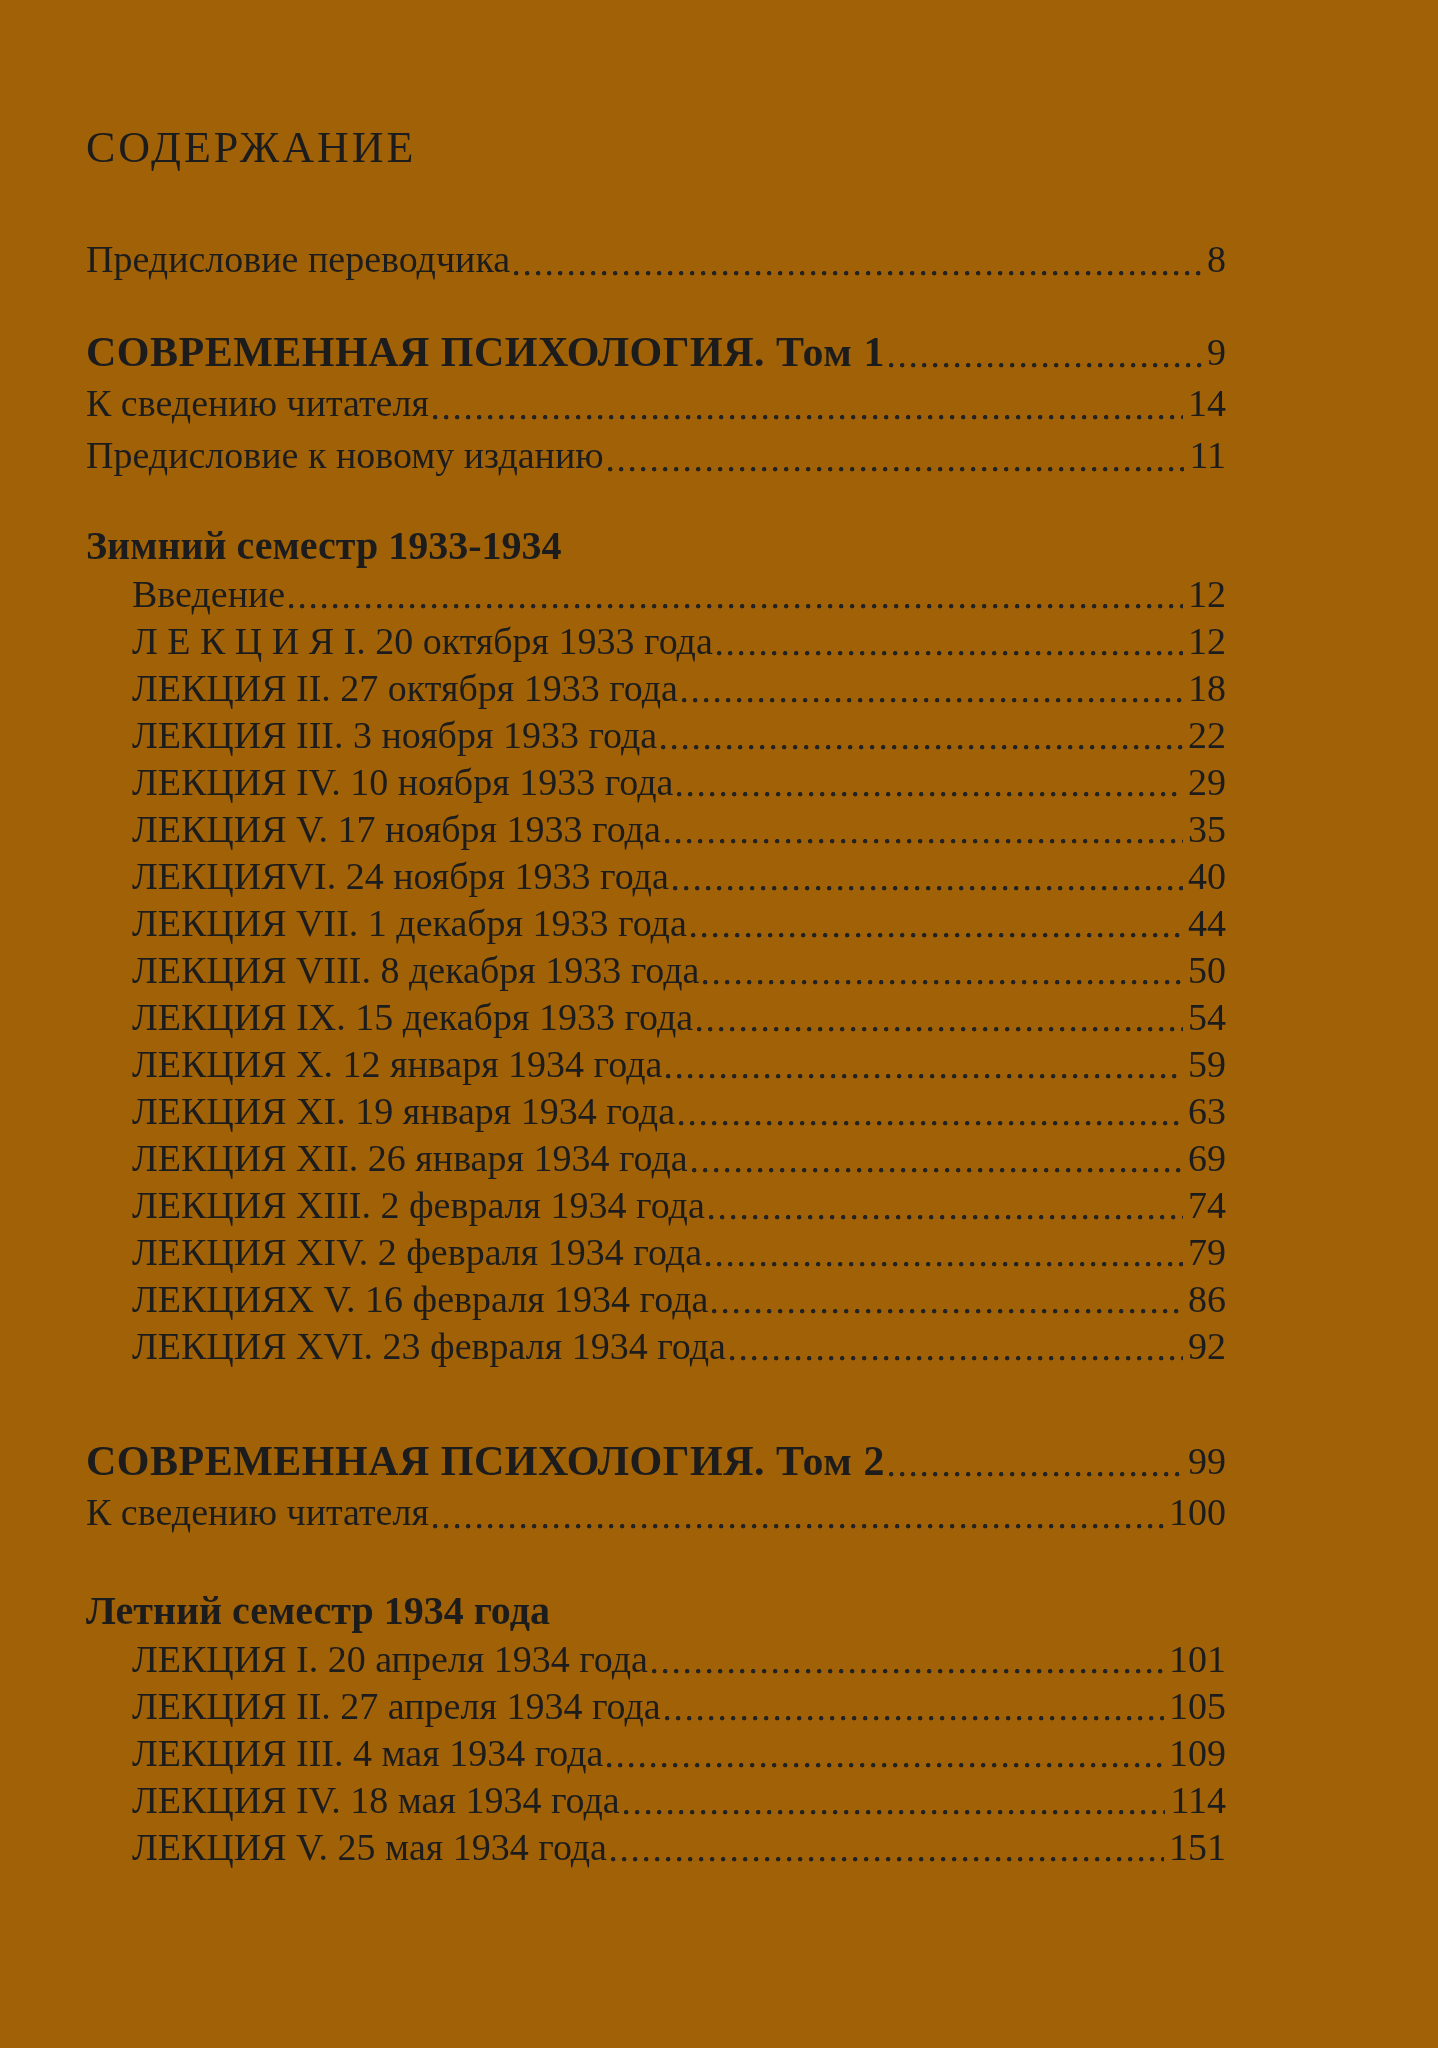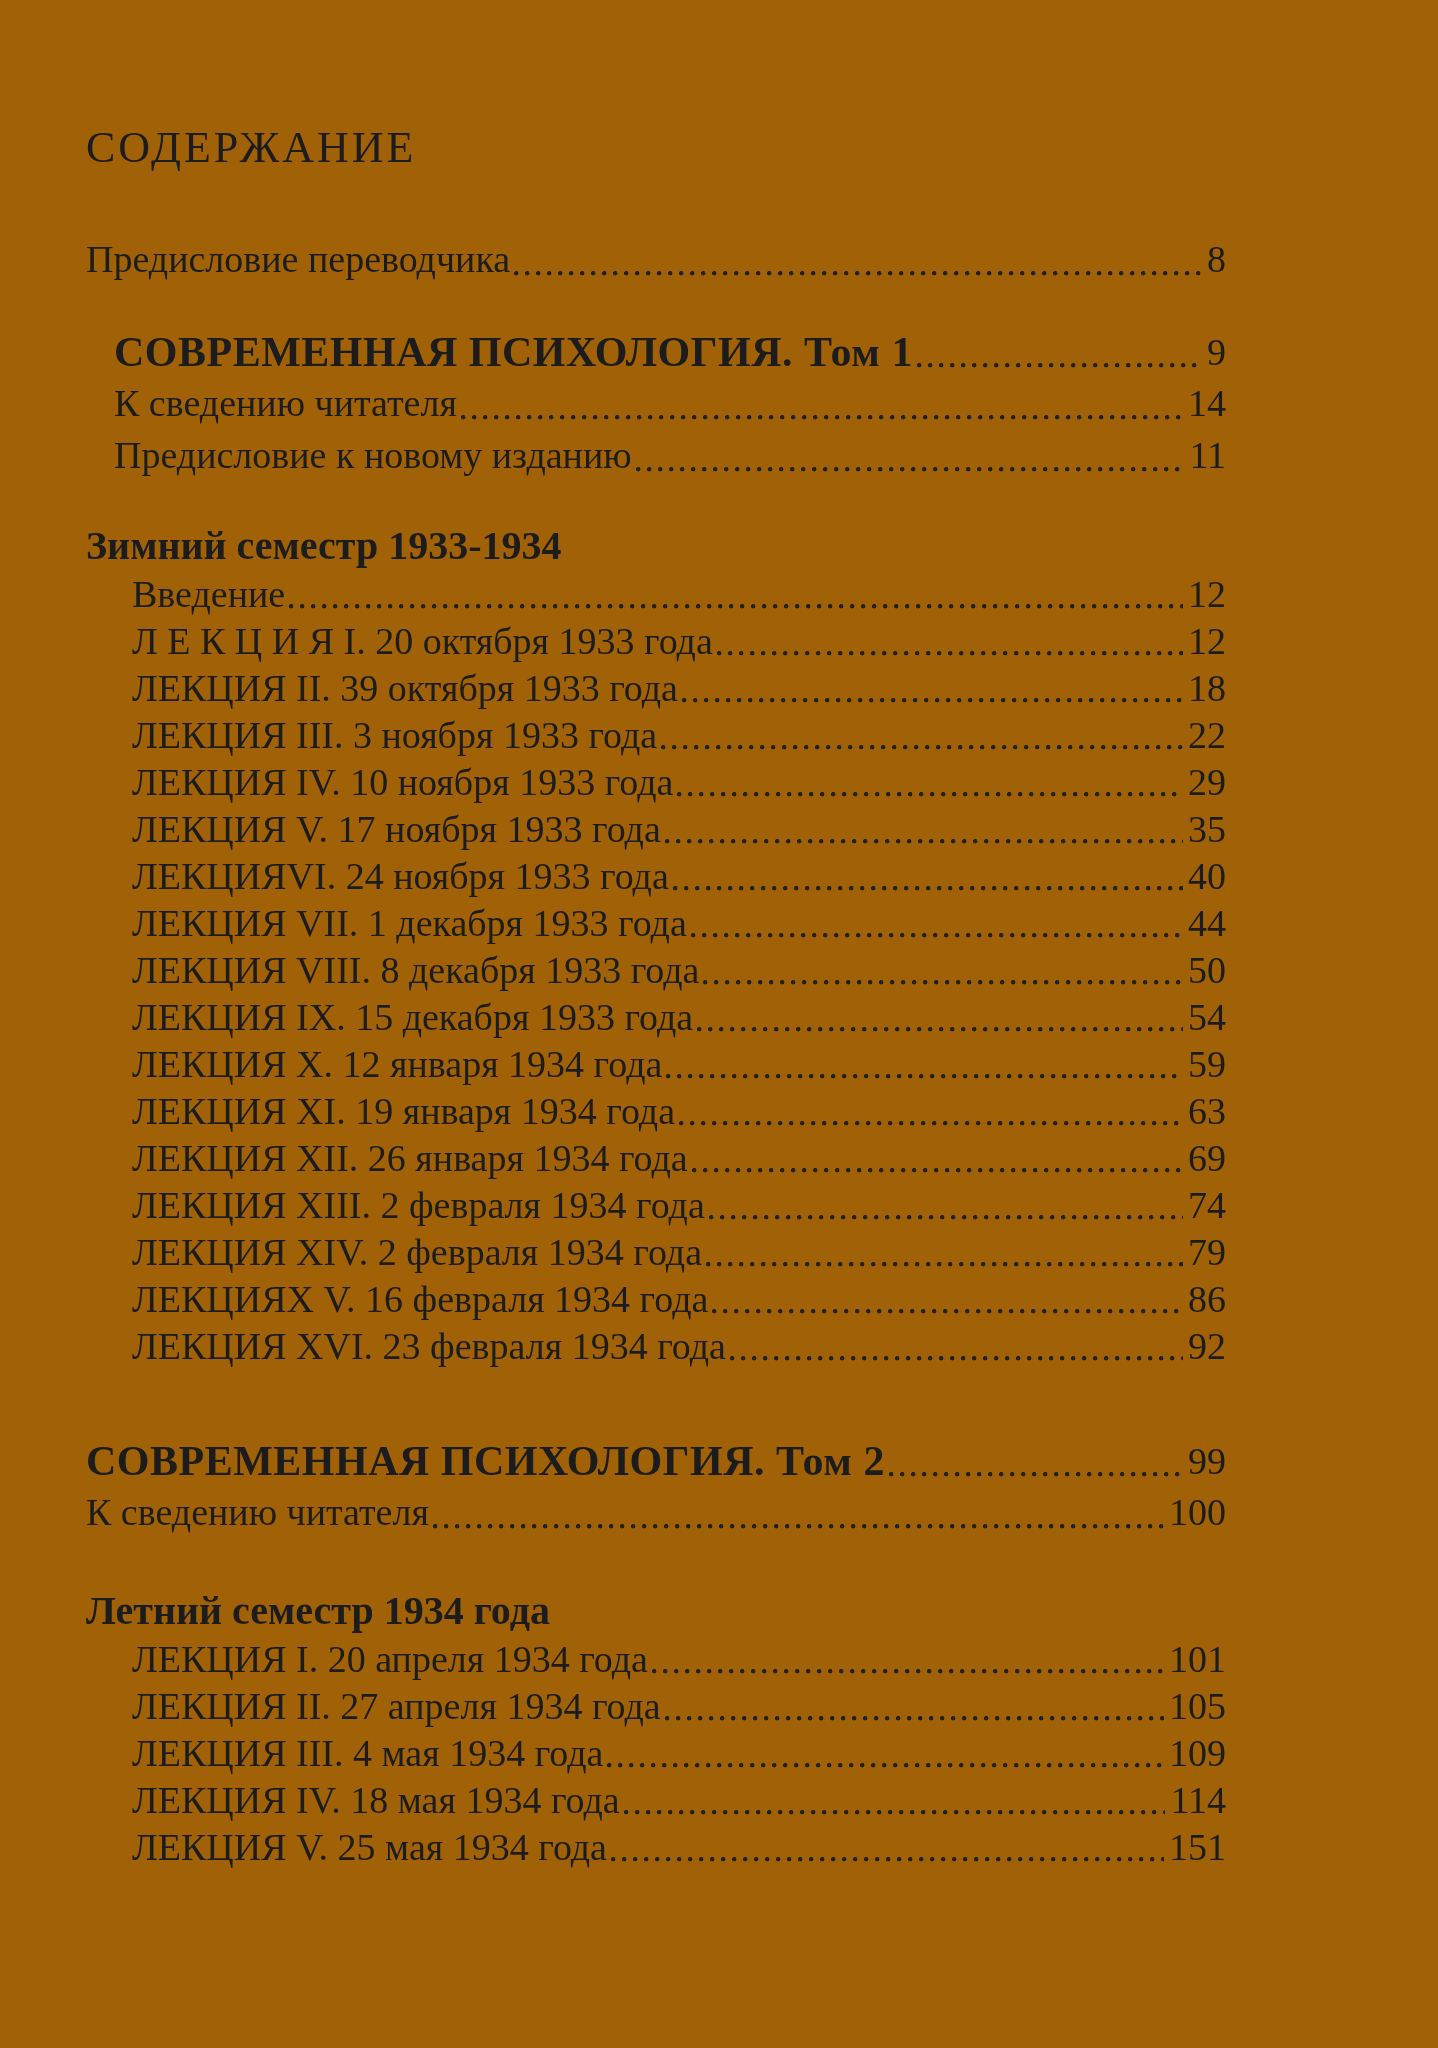--- a/index.html
+++ b/index.html
@@ -22,21 +22,21 @@
     overflow: hidden;
   }
   .title {
     font-size: 44px;
     font-weight: 400;
     letter-spacing: 3px;
     line-height: 50px;
     margin: 0 0 60px 0;
   }
   .sec { margin: 0; }
-  .sec-volume { margin-top: 42px; margin-left: 28px; }
+  .sec-volume { margin-top: 42px; }
   .sec-volume2 { margin-top: 66px; }
   .sec-semester { margin-top: 40px; }
   .sec-semester2 { margin-top: 48px; }
 
   .row {
     display: flex;
     align-items: flex-end;
     line-height: 52px;
     font-size: 38px;
   }
@@ -113,21 +113,21 @@
           <span class="label">Введение</span>
           <span class="dots"></span>
           <span class="pg">12</span>
         </div>
         <div class="row indent">
           <span class="label">Л Е К Ц И Я I. 20 октября 1933 года</span>
           <span class="dots"></span>
           <span class="pg">12</span>
         </div>
         <div class="row indent">
-          <span class="label">ЛЕКЦИЯ II. 39 октября 1933 года</span>
+          <span class="label">ЛЕКЦИЯ II. 27 октября 1933 года</span>
           <span class="dots"></span>
           <span class="pg">18</span>
         </div>
         <div class="row indent">
           <span class="label">ЛЕКЦИЯ III. 3 ноября 1933 года</span>
           <span class="dots"></span>
           <span class="pg">22</span>
         </div>
         <div class="row indent">
           <span class="label">ЛЕКЦИЯ IV. 10 ноября 1933 года</span>

